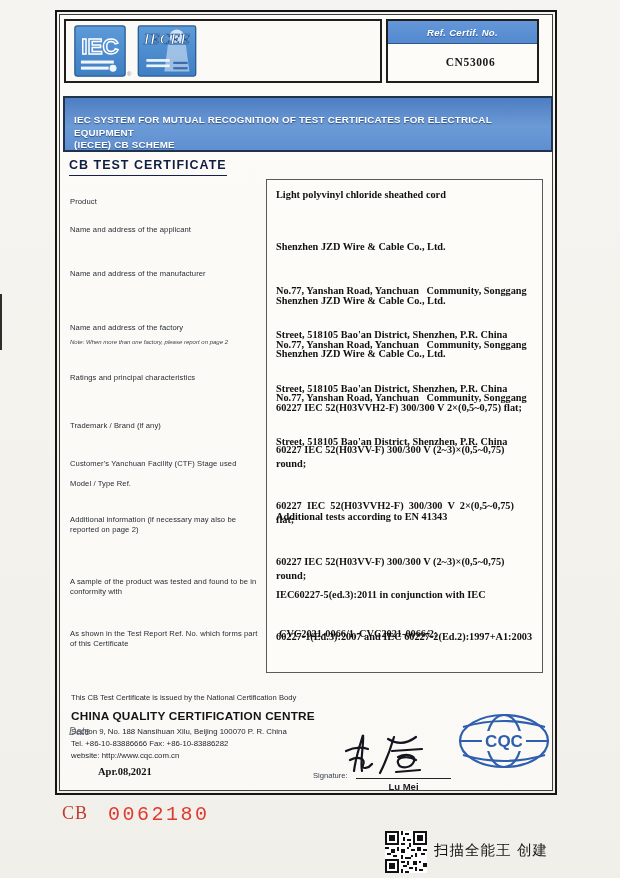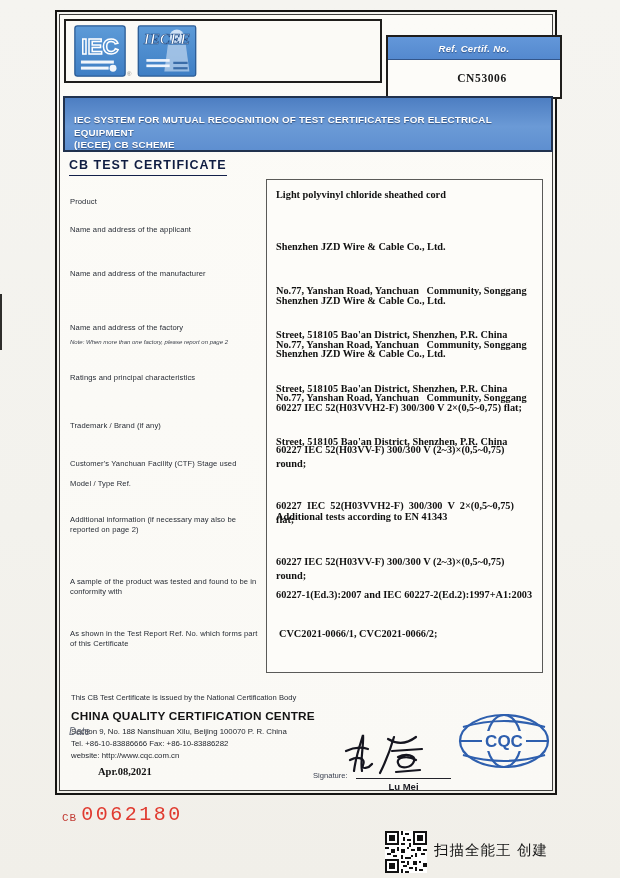--- a/index.html
+++ b/index.html
@@ -13,21 +13,21 @@
            border:1px solid #3f3e3c; outline:2px solid #161513; outline-offset:2px;
            background:linear-gradient(180deg,#fcfbf7 0%,#faf9f5 100%); }
 
   
   .logos-box { position:absolute; left:4px; top:4px; width:318px; height:64px;
                border:2px solid #1f1e1c; background:#fbfaf6; display:flex; align-items:center; }
   .iec-logo { width:52px; height:52px; margin-left:8px; }
   .iecee-logo { width:60px; height:52px; margin-left:6px; }
   .reg-mark { font-size:6px; color:#8a8a86; align-self:flex-end; margin:0 0 4px 1px; }
 
-  .ref-box { position:absolute; left:326px; top:20px; width:176px; height:64px;
+  .ref-box { position:absolute; left:326px; top:4px; width:153px; height:64px;
              border:2px solid #1f1e1c; background:#fdfcf9; }
   .ref-band { height:23px; background:linear-gradient(180deg,#6397d9,#5489cf);
               border-bottom:1px solid #33568b; display:flex; align-items:center; justify-content:center; }
   .ref-band span { color:#fff; font-weight:bold; font-style:italic; font-size:9.5px;
                    text-shadow:0 1px 1px rgba(20,40,80,.55); letter-spacing:.3px; }
   .ref-value { margin-top:12px; text-align:center; font-family:"Liberation Serif",serif;
                font-weight:bold; font-size:11.5px; letter-spacing:.6px; color:#191919;padding-left:16px; }
 
   
   .banner { position:absolute; left:3px; top:81px; width:490px; height:56px;
@@ -63,22 +63,22 @@
                 font-weight:bold; font-size:10.5px; color:#121212; }
   .sig-label { position:absolute; left:253px; top:756px; font-size:7.6px; color:#3a4welcome050; color:#3a4050; }
   .sig-line { position:absolute; left:296px; top:763px; width:95px; border-top:1.2px solid #22222a; }
   .sig-name { position:absolute; left:296px; top:766px; width:95px; text-align:center;
               font-size:9.5px; font-weight:bold; color:#1c1c22; }
   .sig-hand { position:absolute; left:276px; top:712px; width:124px; height:52px; }
   .cqc-logo { position:absolute; left:396px; top:697px; width:96px; height:58px; }
 
   
   .cb-row { position:absolute; left:62px; top:803px; display:flex; align-items:flex-end; }
-  .cb-prefix { font-family:Liberation Mono, monospace; font-size:11px; color:#c23b33;
-               letter-spacing:1px; margin-right:4px; padding-bottom:2px; }
+  .cb-prefix { font-family:Liberation Serif, serif; font-size:18px; color:#c23b33;
+               letter-spacing:1px; margin-right:20px; padding-bottom:2px; }
   .cb-number { font-family:"Liberation Mono",monospace; font-size:20px; color:#e03a2f; letter-spacing:2.5px; }
   .qr { position:absolute; left:385px; top:831px; width:42px; height:42px; }
   .qr-caption { position:absolute; left:434px; top:841px; font-size:14.5px; color:#141414;
                 font-family:"DejaVu Sans","Liberation Sans",sans-serif; letter-spacing:1px; }
 </style>
 </head>
 <body>
 
 <div class="page">
   <div class="scan-edge"></div>
@@ -166,20 +166,21 @@
       </div>
 
       <div class="val" style="top:291px; line-height:14px">
         <div>60227  IEC  52(H03VVH2-F)  300/300  V  2×(0,5~0,75)  flat;</div>
         <div>60227 IEC 52(H03VV-F) 300/300 V (2~3)×(0,5~0,75) round;</div>
       </div>
 
       <div class="val" style="top:330px">Additional tests according to EN 41343</div>
 
       <div class="val" style="top:380px; line-height:14px">
+        <div>IEC60227-5(ed.3):2011 in conjunction with IEC</div>
         <div>60227-1(Ed.3):2007 and IEC 60227-2(Ed.2):1997+A1:2003</div>
       </div>
 
       <div class="val" style="top:447px; left:12px">CVC2021-0066/1, CVC2021-0066/2;</div>
     </div>
 
     <div class="issued">This CB Test Certificate is issued by the National Certification Body</div>
     <div class="org-name">CHINA QUALITY CERTIFICATION CENTRE</div>
     <div class="org-line" style="top:712px">Section 9, No. 188 Nansihuan Xilu, Beijing 100070 P. R. China</div>
     <div class="org-line" style="top:724px">Tel. +86-10-83886666      Fax: +86-10-83886282</div>

